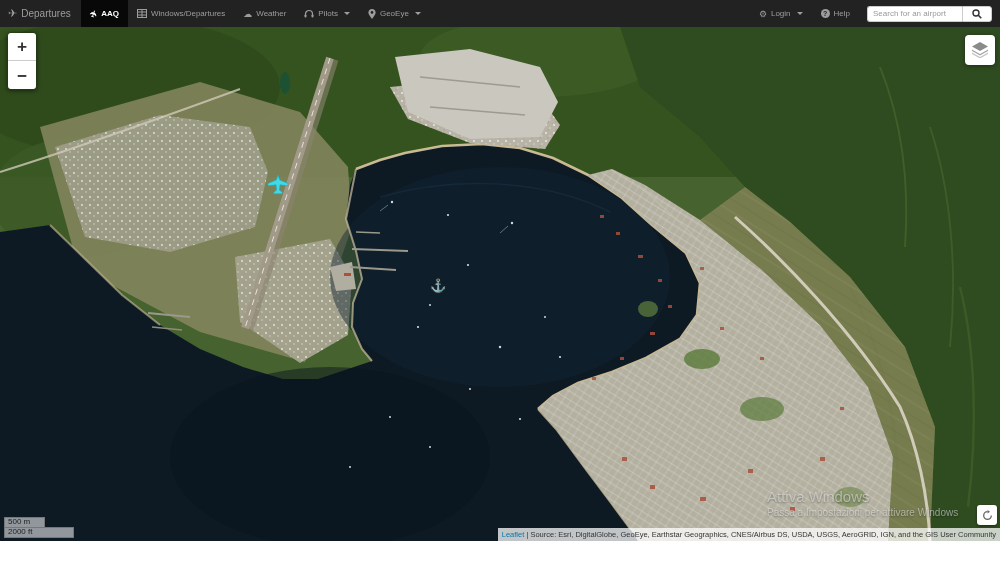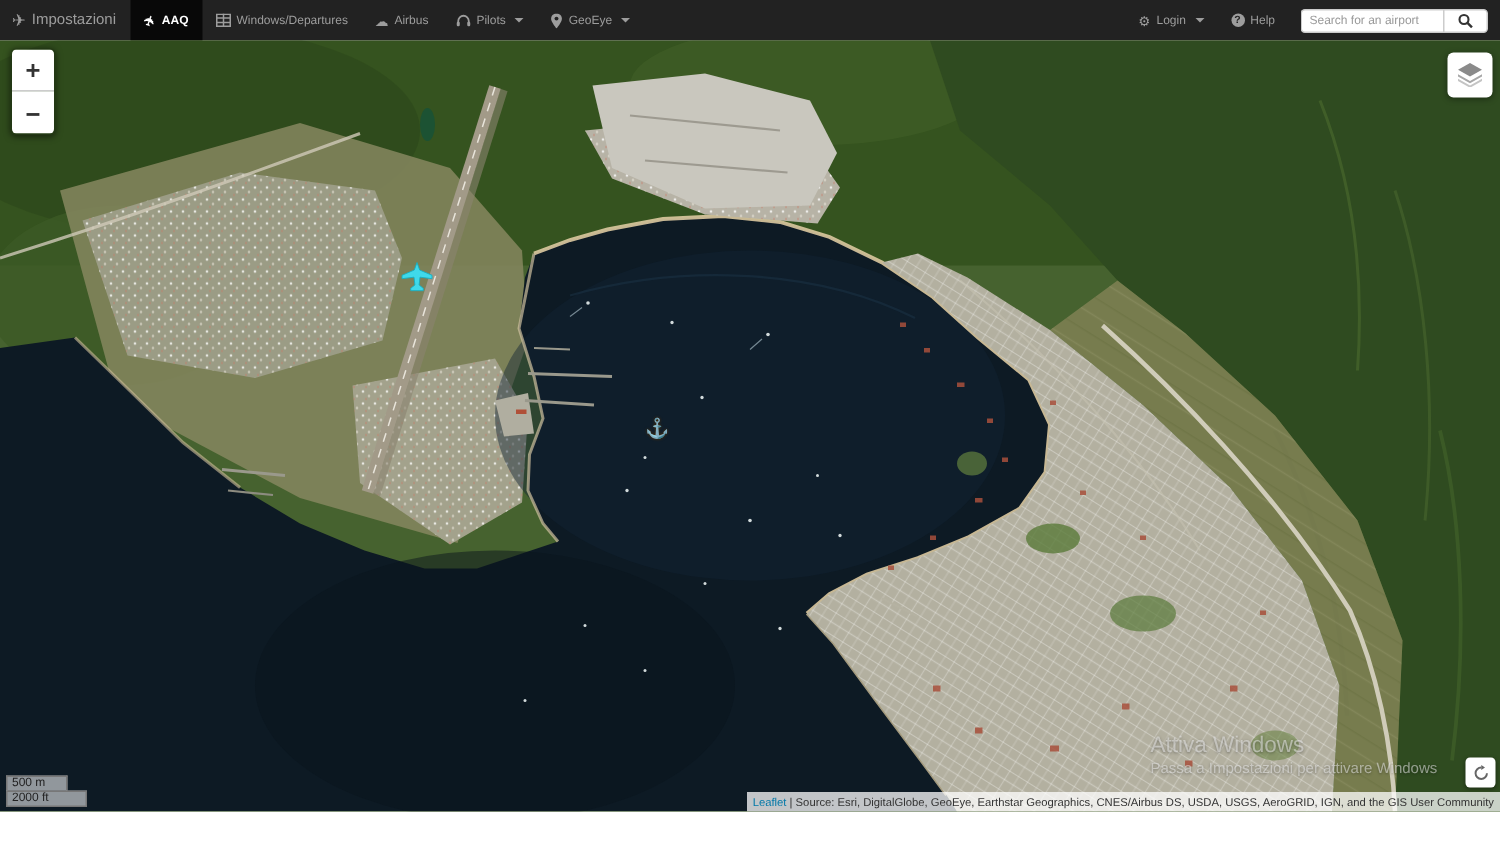--- a/index.html
+++ b/index.html
@@ -31,21 +31,21 @@
   .zoom-control .leaflet-btn { width:100%; height:28px; font-size:16px; font-weight:bold; color:#333; font-family:"DejaVu Sans Mono",monospace; }
   .zoom-control .leaflet-btn:first-child { border-bottom:1px solid #ccc; }
 
   .layers-control { position:absolute; top:8px; right:5px; width:30px; height:30px; border-radius:4px; box-shadow:0 1px 4px rgba(0,0,0,.4); }
 
   .refresh-control { position:absolute; top:478px; right:3px; width:20px; height:20px; border-radius:3px; box-shadow:0 1px 3px rgba(0,0,0,.4); }
 
   .scale-control { position:absolute; left:4px; bottom:3px; font-size:8px; color:#222; }
   .scale-line { background:rgba(255,255,255,.55); border:1.5px solid #777; padding:0 3px 1px 3px; line-height:8px; white-space:nowrap; }
   .scale-line.metric { width:41px; border-bottom:none; }
-  .scale-line.imperial { width:54px; }
+  .scale-line.imperial { width:70px; }
 
   .attribution { position:absolute; right:0; bottom:0; height:13px; background:rgba(255,255,255,.75); font-size:7.5px; color:#333; padding:2px 4px 0 4px; white-space:nowrap; }
   .attribution a { color:#0078A8; text-decoration:none; }
 
   .watermark { position:absolute; left:767px; top:461px; color:rgba(235,235,235,.55); text-shadow:0 1px 2px rgba(0,0,0,.35); pointer-events:none; }
   .watermark .l1 { font-size:15px; font-weight:400; }
   .watermark .l2 { font-size:10px; margin-top:2px; }
 
   .marker { position:absolute; cursor:pointer; }
   .marker-plane { left:266px; top:146px; }
@@ -54,41 +54,41 @@
   .bottom-strip { height:21px; background:#fff; }
 </style>
 </head>
 <body>
 
 <div class="app">
 
   <div class="navbar">
     <div class="brand">
       <span class="logo-glyph">✈</span>
-      <span>Impostazioni</span>
+      <span>Departures</span>
     </div>
 
     <div class="nav-item active">
       <span class="glyph" style="display:inline-block; transform:rotate(-70deg);">✈</span>
       <span>AAQ</span>
     </div>
 
     <div class="nav-item">
       <svg class="icon-svg" width="10" height="9" viewBox="0 0 10 9">
         <rect x="0.5" y="0.5" width="9" height="8" fill="none" stroke="#9d9d9d"></rect>
         <line x1="0" y1="3" x2="10" y2="3" stroke="#9d9d9d"></line>
         <line x1="0" y1="6" x2="10" y2="6" stroke="#9d9d9d"></line>
         <line x1="5" y1="0" x2="5" y2="9" stroke="#9d9d9d"></line>
       </svg>
       <span>Windows/Departures</span>
     </div>
 
     <div class="nav-item">
       <span class="glyph">☁</span>
-      <span>Airbus</span>
+      <span>Weather</span>
     </div>
 
     <div class="nav-item">
       <svg class="icon-svg" width="10" height="10" viewBox="0 0 10 10">
         <path d="M1.5,7 L1.5,5 A3.5,3.5 0 0 1 8.5,5 L8.5,7" fill="none" stroke="#9d9d9d" stroke-width="1.2"></path>
         <rect x="0.5" y="5.5" width="2" height="3" rx="0.8" fill="#9d9d9d"></rect>
         <rect x="7.5" y="5.5" width="2" height="3" rx="0.8" fill="#9d9d9d"></rect>
       </svg>
       <span>Pilots</span>
       <span class="caret"></span>

